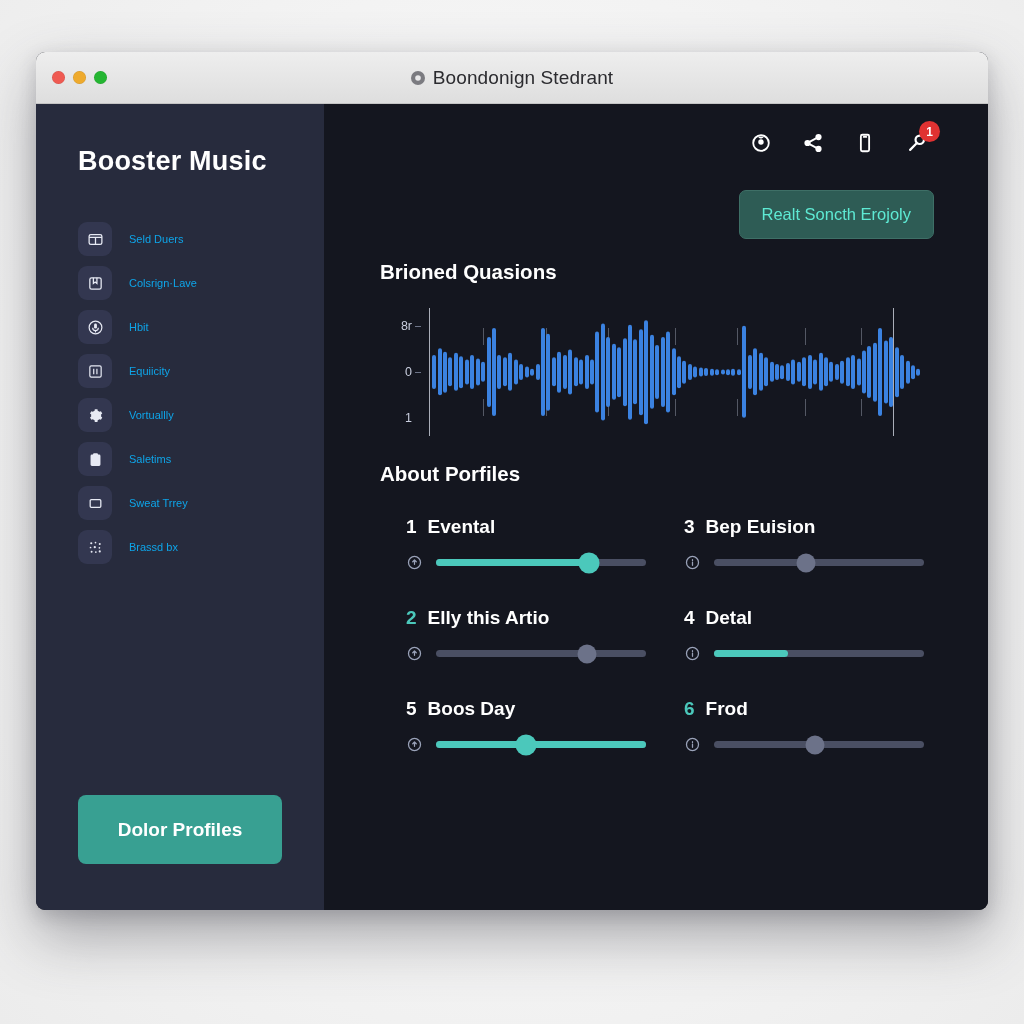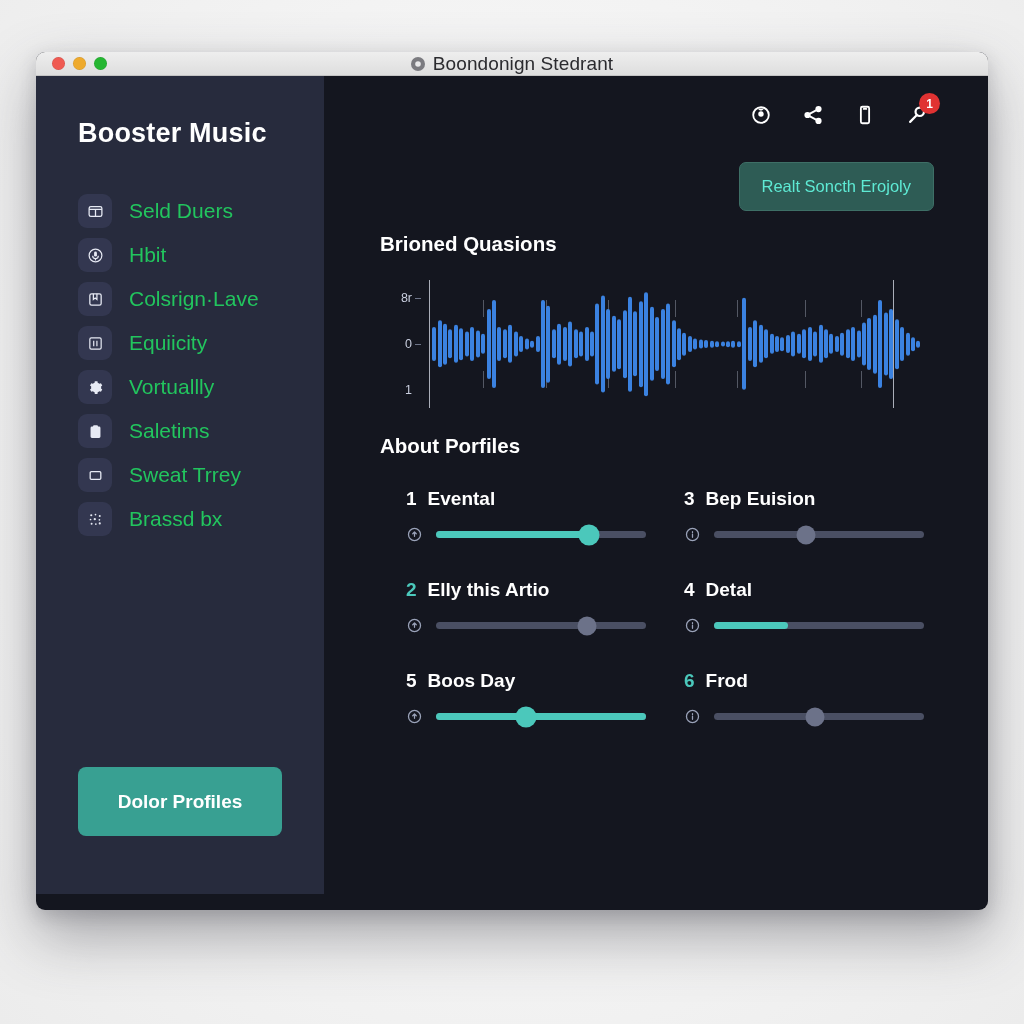--- a/index.html
+++ b/index.html
@@ -19,21 +19,21 @@
     left: 36px; top: 52px;
     width: 952px; height: 858px;
     border-radius: 9px;
     overflow: hidden;
     box-shadow: 0 26px 60px rgba(60,60,70,0.42), 0 6px 18px rgba(60,60,70,0.20);
     background: #14161f;
   }
   
   .titlebar {
     position: relative;
-    height: 24px;
+    height: 52px;
     background: linear-gradient(#eeeeee, #dedede);
     border-bottom: 1px solid #c4c4c4;
     display: flex; align-items: center;
   }
   .traffic { display: flex; gap: 8px; margin-left: 16px; }
   .tl { width: 13px; height: 13px; border-radius: 50%; }
   .tl.red { background: #ef5a52; box-shadow: inset 0 0 0 0.5px rgba(0,0,0,.12); }
   .tl.yellow { background: #eeaa2d; box-shadow: inset 0 0 0 0.5px rgba(0,0,0,.12); }
   .tl.green { background: #25b632; box-shadow: inset 0 0 0 0.5px rgba(0,0,0,.12); }
   .title-wrap {
@@ -78,21 +78,21 @@
     cursor: pointer;
   }
   .nav-icon {
     width: 34px; height: 34px; flex: 0 0 34px;
     border-radius: 9px;
     background: #333750;
     display: flex; align-items: center; justify-content: center;
     color: #e7eaf4;
   }
   .nav-icon svg { width: 17px; height: 17px; display: block; }
-  .nav-label { font-size: 21px; color: #22c55e; white-space: nowrap; text-align: right; }
+  .nav-label { font-size: 11px; color: #0ea5e9; white-space: nowrap; text-align: right; }
 
   .sidebar-cta-wrap { margin-top: auto; padding: 0 42px 58px 42px; }
   .sidebar-cta {
     width: 100%; height: 69px;
     background: #38a092;
     border: none; border-radius: 8px;
     color: #ffffff; font-size: 19px; font-weight: bold;
     font-family: inherit;
     cursor: pointer;
   }
@@ -263,37 +263,37 @@
               <svg viewBox="0 0 24 24" fill="none" stroke="currentColor" stroke-width="1.8">
                 <rect x="3" y="5" width="18" height="14" rx="2.5"></rect>
                   <path d="M3 9h18"></path>
                   <path d="M12 9v10"></path>
               </svg>
             </span>
             <span class="nav-label">Seld Duers</span>
           </div>
           <div class="nav-item">
             <span class="nav-icon">
+              <svg viewBox="0 0 24 24" fill="none" stroke="currentColor" stroke-width="1.8">
+                <rect x="4" y="4" width="16" height="16" rx="2.5"></rect>
+                  <path d="M9 4v8l2.5-2 2.5 2V4"></path>
+              </svg>
+            </span>
+            <span class="nav-label">Colsrign·Lave</span>
+          </div>
+          <div class="nav-item">
+            <span class="nav-icon">
               <svg viewBox="0 0 24 24" fill="none" stroke="currentColor" stroke-width="1.7">
                 <circle cx="12" cy="12" r="9"></circle>
                 <rect x="10" y="6.5" width="4" height="7" rx="2" fill="currentColor" stroke="none"></rect>
                 <path d="M8 12.5a4 4 0 0 0 8 0"></path>
                   <path d="M12 16.5V19"></path>
               </svg>
             </span>
             <span class="nav-label">Hbit</span>
-          </div>
-          <div class="nav-item">
-            <span class="nav-icon">
-              <svg viewBox="0 0 24 24" fill="none" stroke="currentColor" stroke-width="1.8">
-                <rect x="4" y="4" width="16" height="16" rx="2.5"></rect>
-                  <path d="M9 4v8l2.5-2 2.5 2V4"></path>
-              </svg>
-            </span>
-            <span class="nav-label">Colsrign·Lave</span>
           </div>
           <div class="nav-item">
             <span class="nav-icon">
               <svg viewBox="0 0 24 24" fill="none" stroke="currentColor" stroke-width="1.7">
                 <rect x="4" y="4" width="16" height="16" rx="2"></rect>
                 <path d="M9.5 8v8M14 8v8"></path>
               </svg>
             </span>
             <span class="nav-label">Equiicity</span>
           </div>

